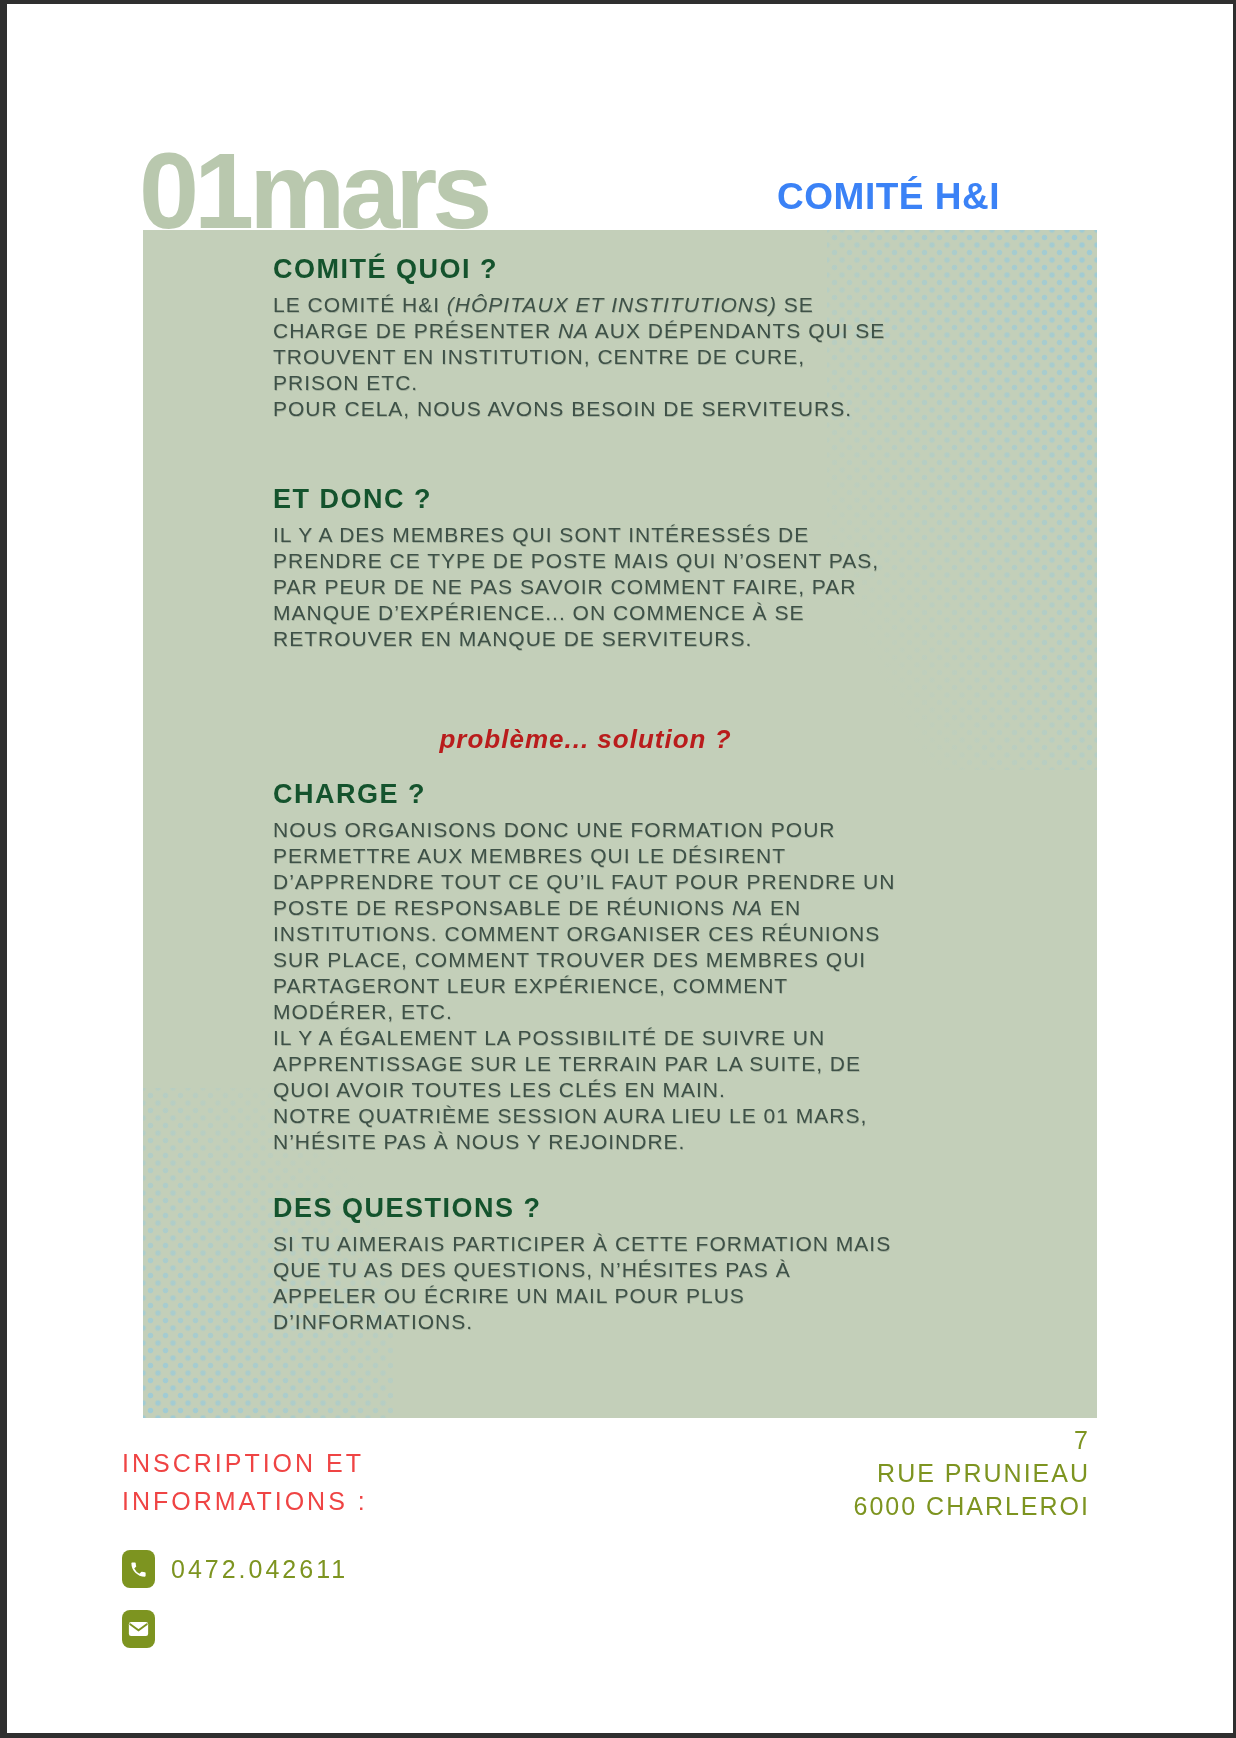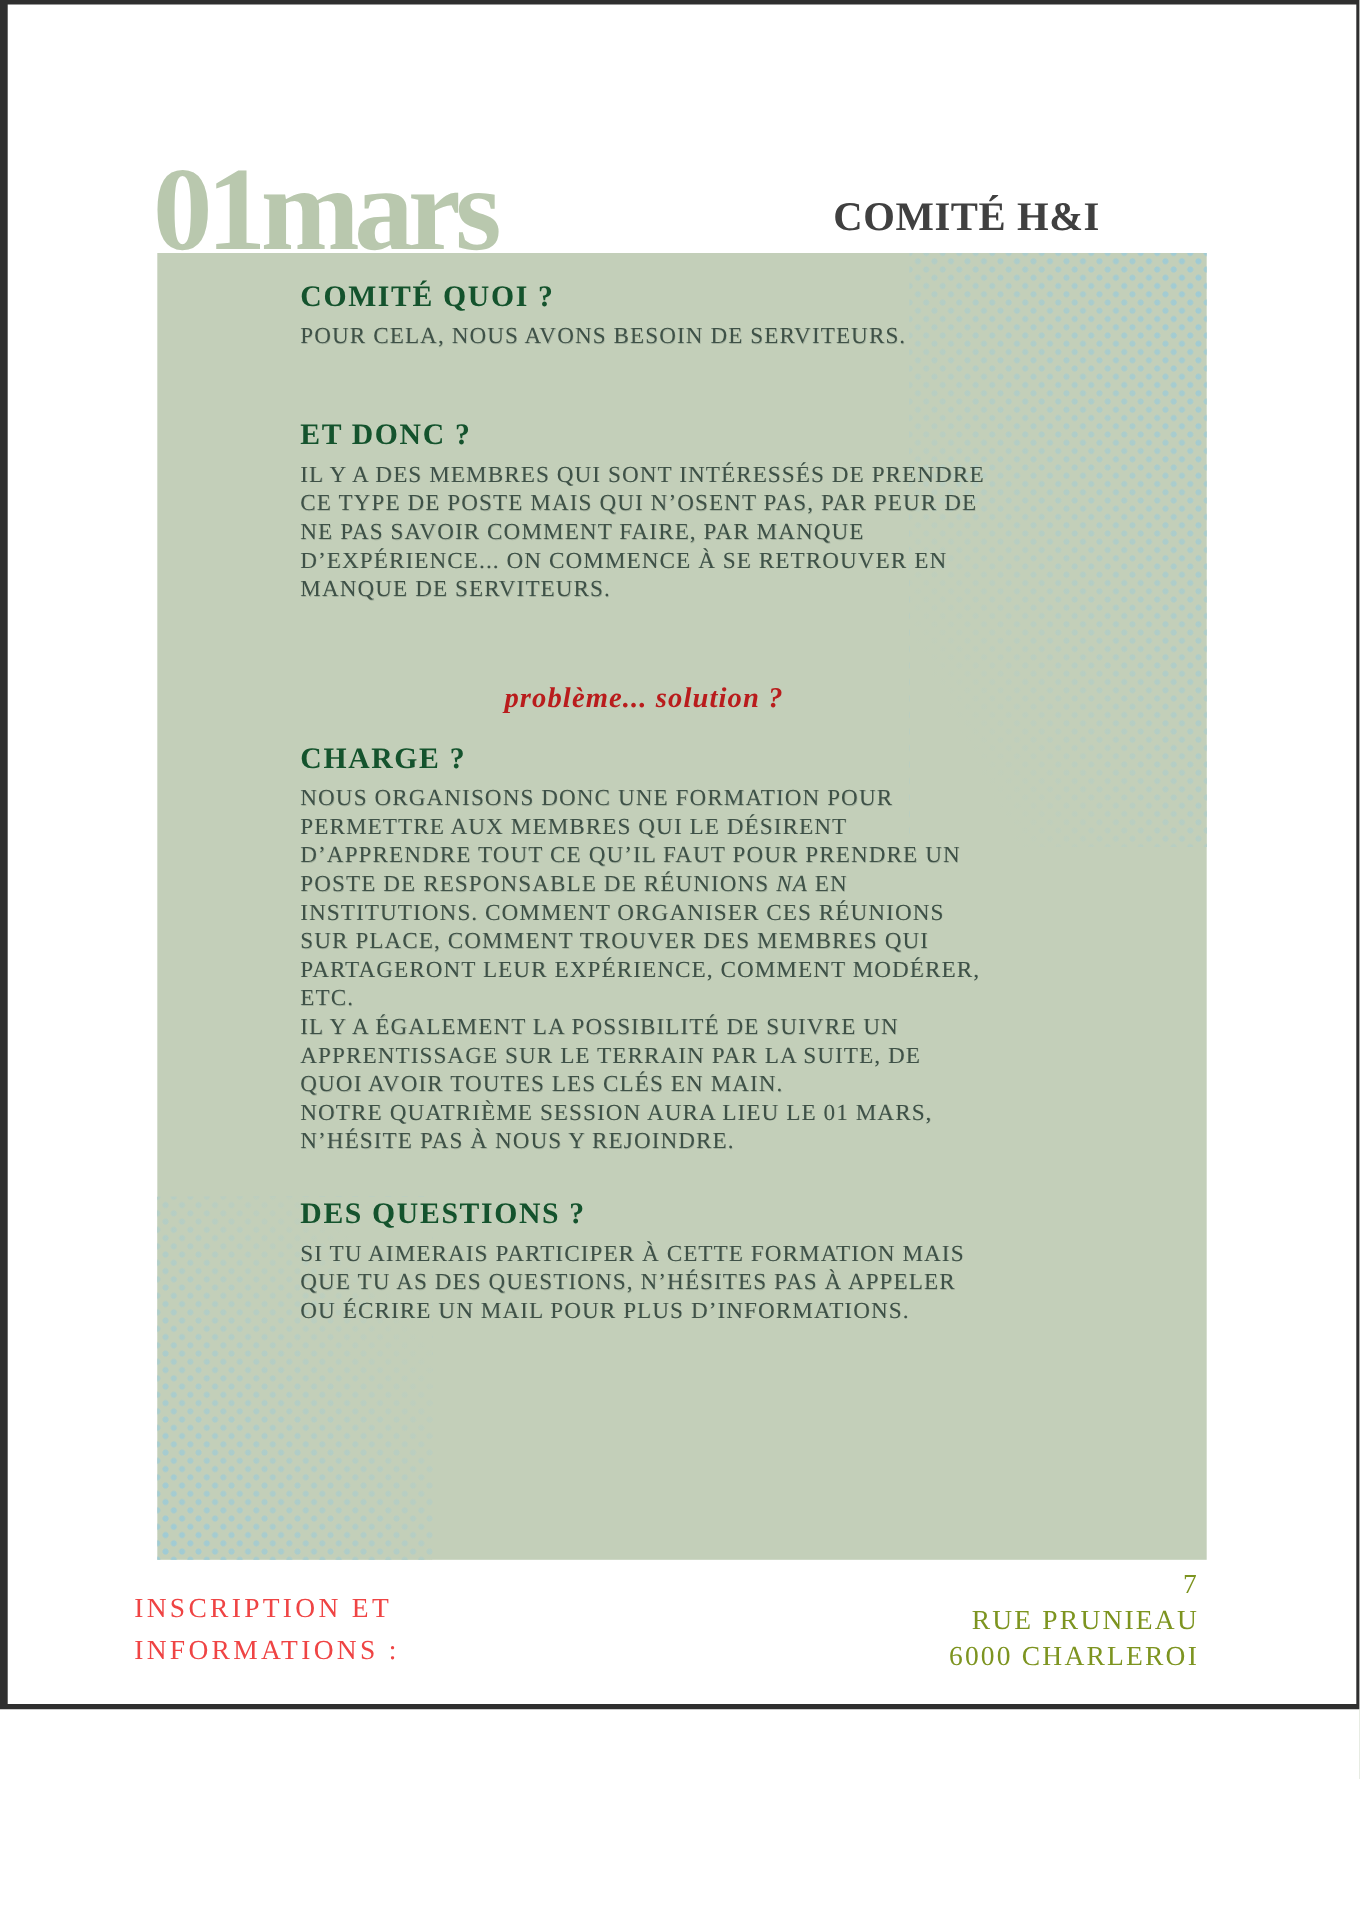--- a/index.html
+++ b/index.html
@@ -1,38 +1,38 @@
 <!DOCTYPE html>
 <html><head>
 <meta charset="utf-8">
 <style>
   html,body{margin:0;padding:0;background:#ffffff;}
   .page{
     position:relative;
-    width:1236px;height:1554px;
+    width:1236px;height:1738px;
     box-sizing:border-box;
     background:#ffffff;
     border-left:7px solid #2f2f2f;
     border-top:4px solid #2f2f2f;
     border-right:3px solid #2f2f2f;
     border-bottom:5px solid #2f2f2f;
     overflow:hidden;
-    font-family:Liberation Serif, serif;
+    font-family:Liberation Sans, sans-serif;
   }
   
   .date{
     position:absolute;left:132px;top:133px;
     margin:0;line-height:1;
     font-size:108px;font-weight:bold;letter-spacing:-5px;
     color:#b9c8ae;white-space:nowrap;
   }
   .brand{
     position:absolute;right:233px;top:172px;
     font-size:37px;font-weight:bold;letter-spacing:0.5px;
-    color:#404040;white-space:nowrap;
+    color:#3b82f6;white-space:nowrap;
   }
   
   .green-box{
     position:absolute;left:136px;top:226px;
     width:954px;height:1188px;
     background:#c3cfb9;
   }
   .dots{position:absolute;pointer-events:none;}
   .dots .dotfield{
     position:absolute;inset:0;
@@ -116,20 +116,21 @@
     </div>
     <div class="dots dots-bl">
       <div class="dotfield"></div>
       <div class="fade"></div>
     </div>
 
     <div class="content">
 
       <section class="sec-comite-quoi">
         <h2>COMITÉ QUOI ?</h2>
+        <p><span>LE COMITÉ H&amp;I </span><em>(HÔPITAUX ET INSTITUTIONS)</em><span> SE CHARGE DE PRÉSENTER </span><em>NA</em><span> AUX DÉPENDANTS QUI SE TROUVENT EN INSTITUTION, CENTRE DE CURE, PRISON ETC.</span></p>
         <p><span>POUR CELA, NOUS AVONS BESOIN DE SERVITEURS.</span></p>
       </section>
 
       <section class="sec-et-donc">
         <h2>ET DONC ?</h2>
         <p><span>IL Y A DES MEMBRES QUI SONT INTÉRESSÉS DE PRENDRE CE TYPE DE POSTE MAIS QUI N’OSENT PAS, PAR PEUR DE NE PAS SAVOIR COMMENT FAIRE, PAR MANQUE D’EXPÉRIENCE... ON COMMENCE À SE RETROUVER EN MANQUE DE SERVITEURS.</span></p>
       </section>
 
       <div class="callout">problème... solution ?</div>
 

